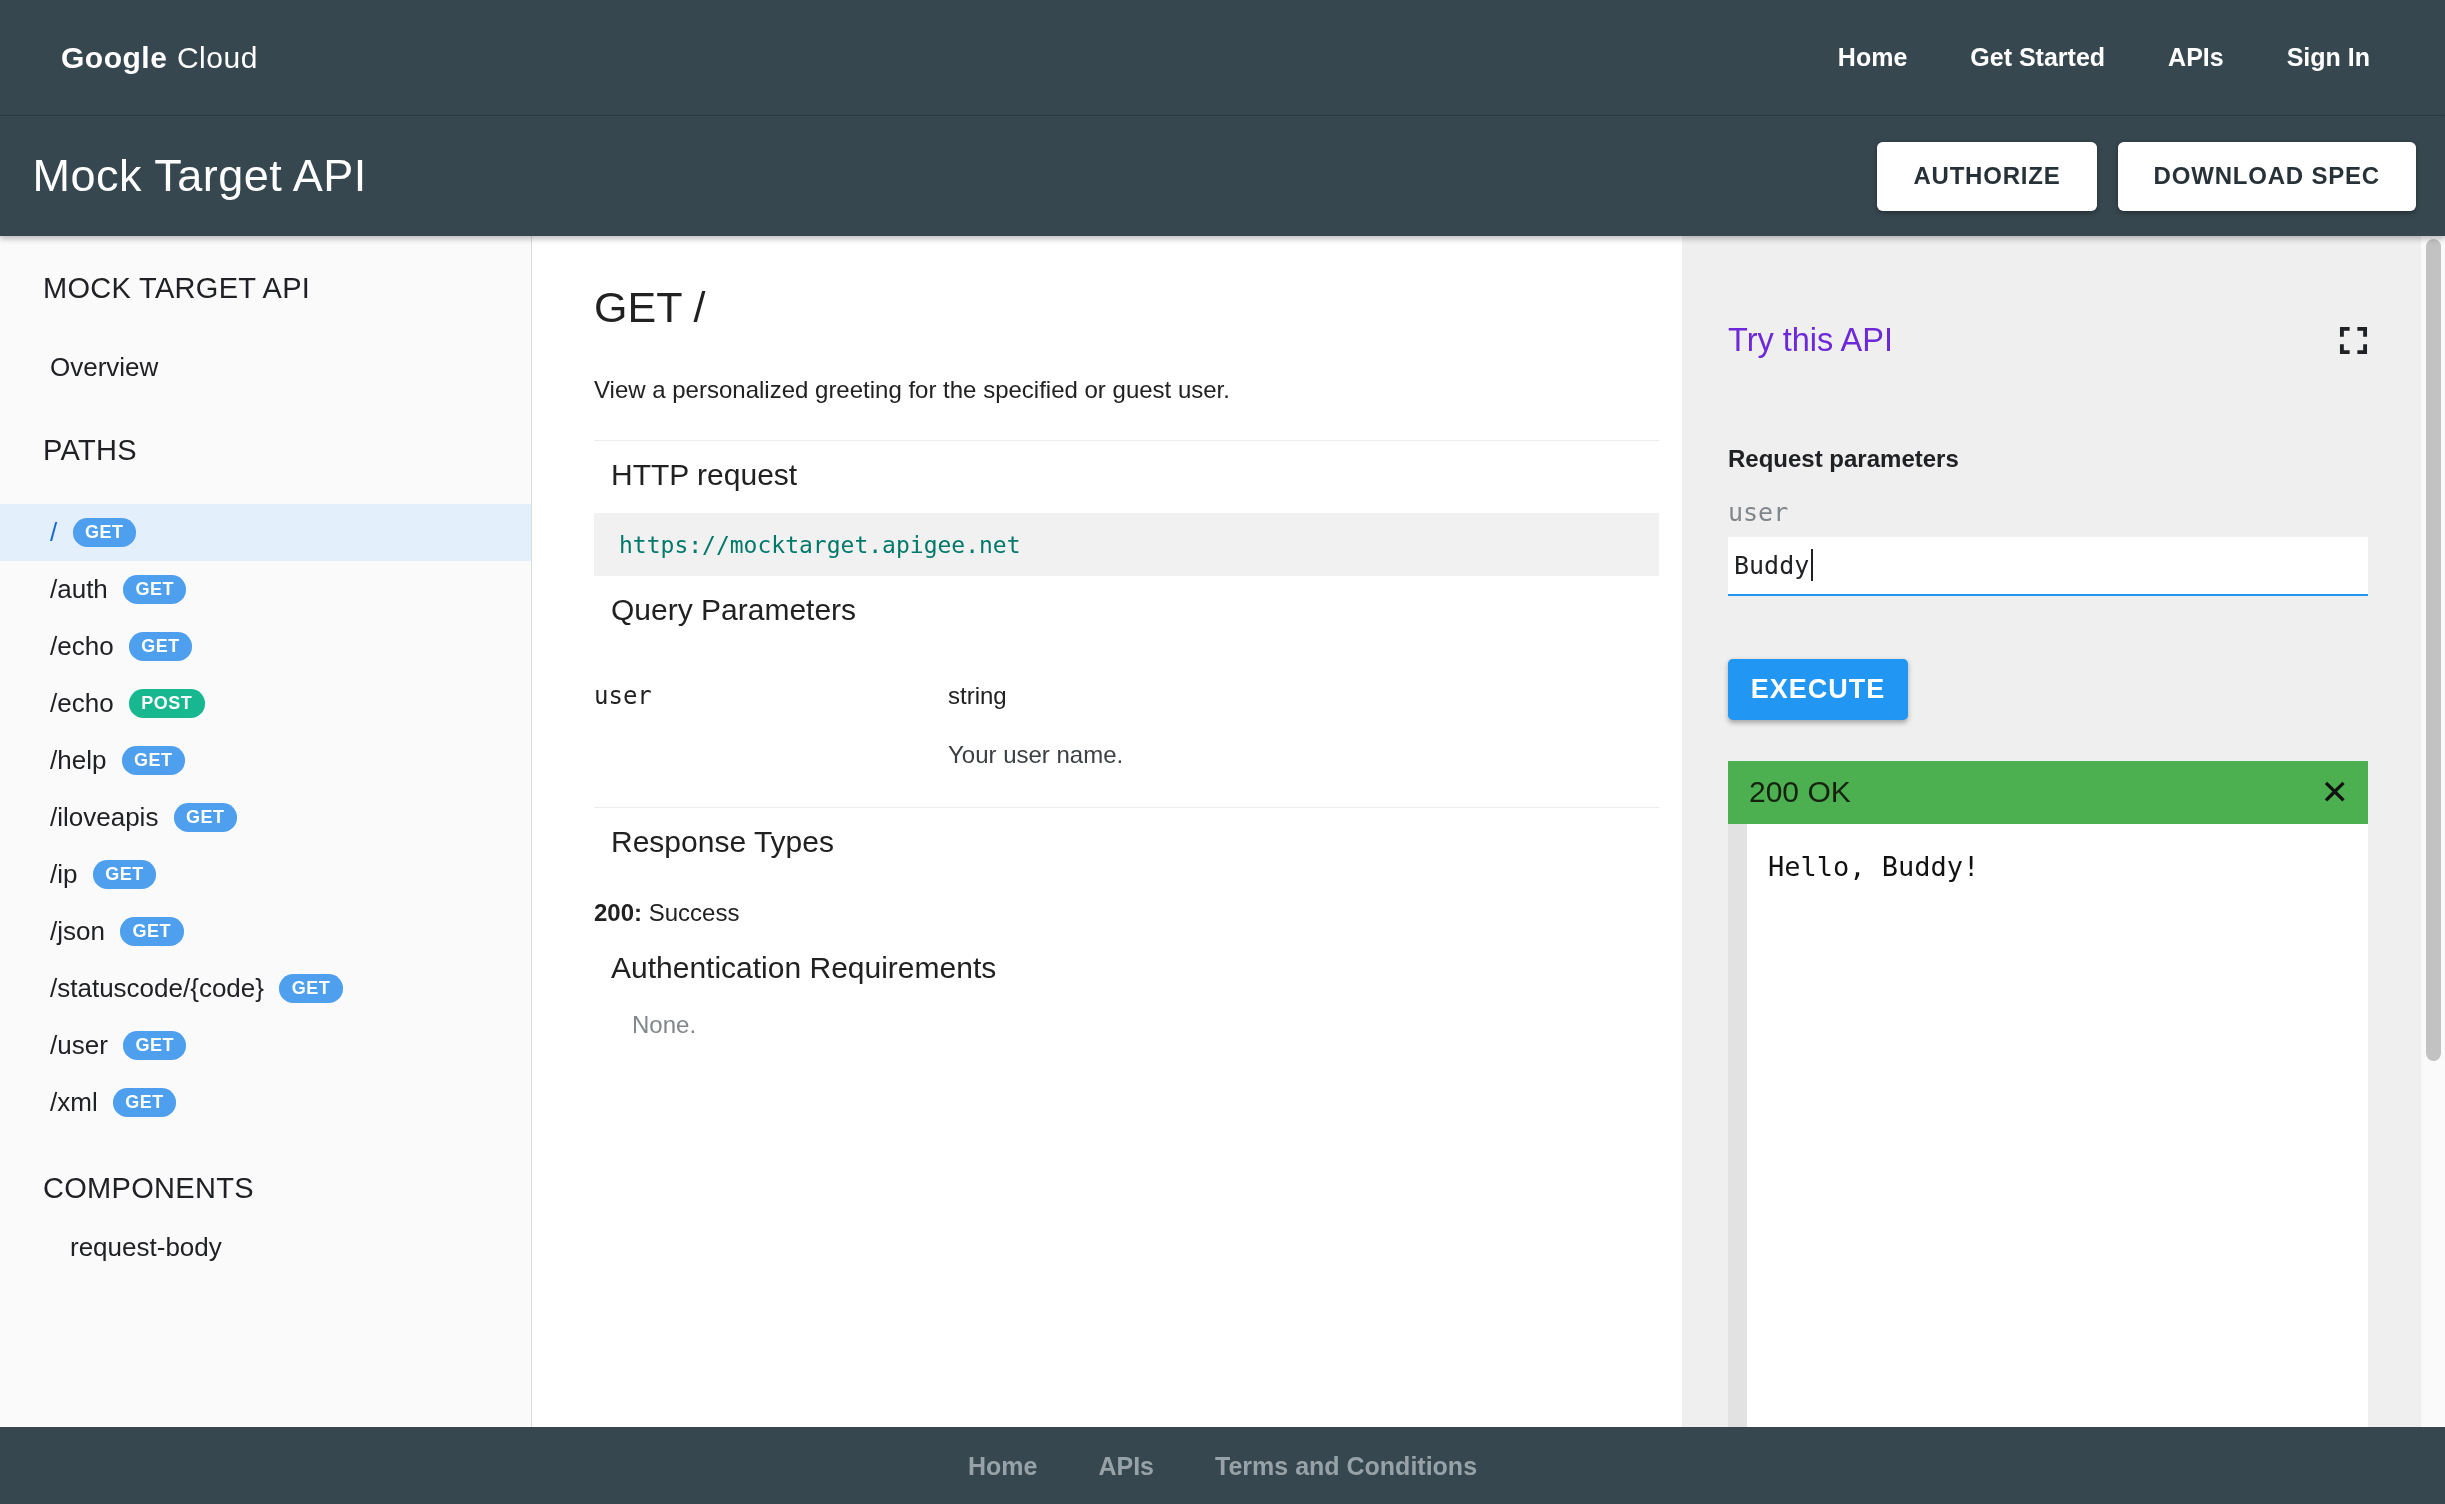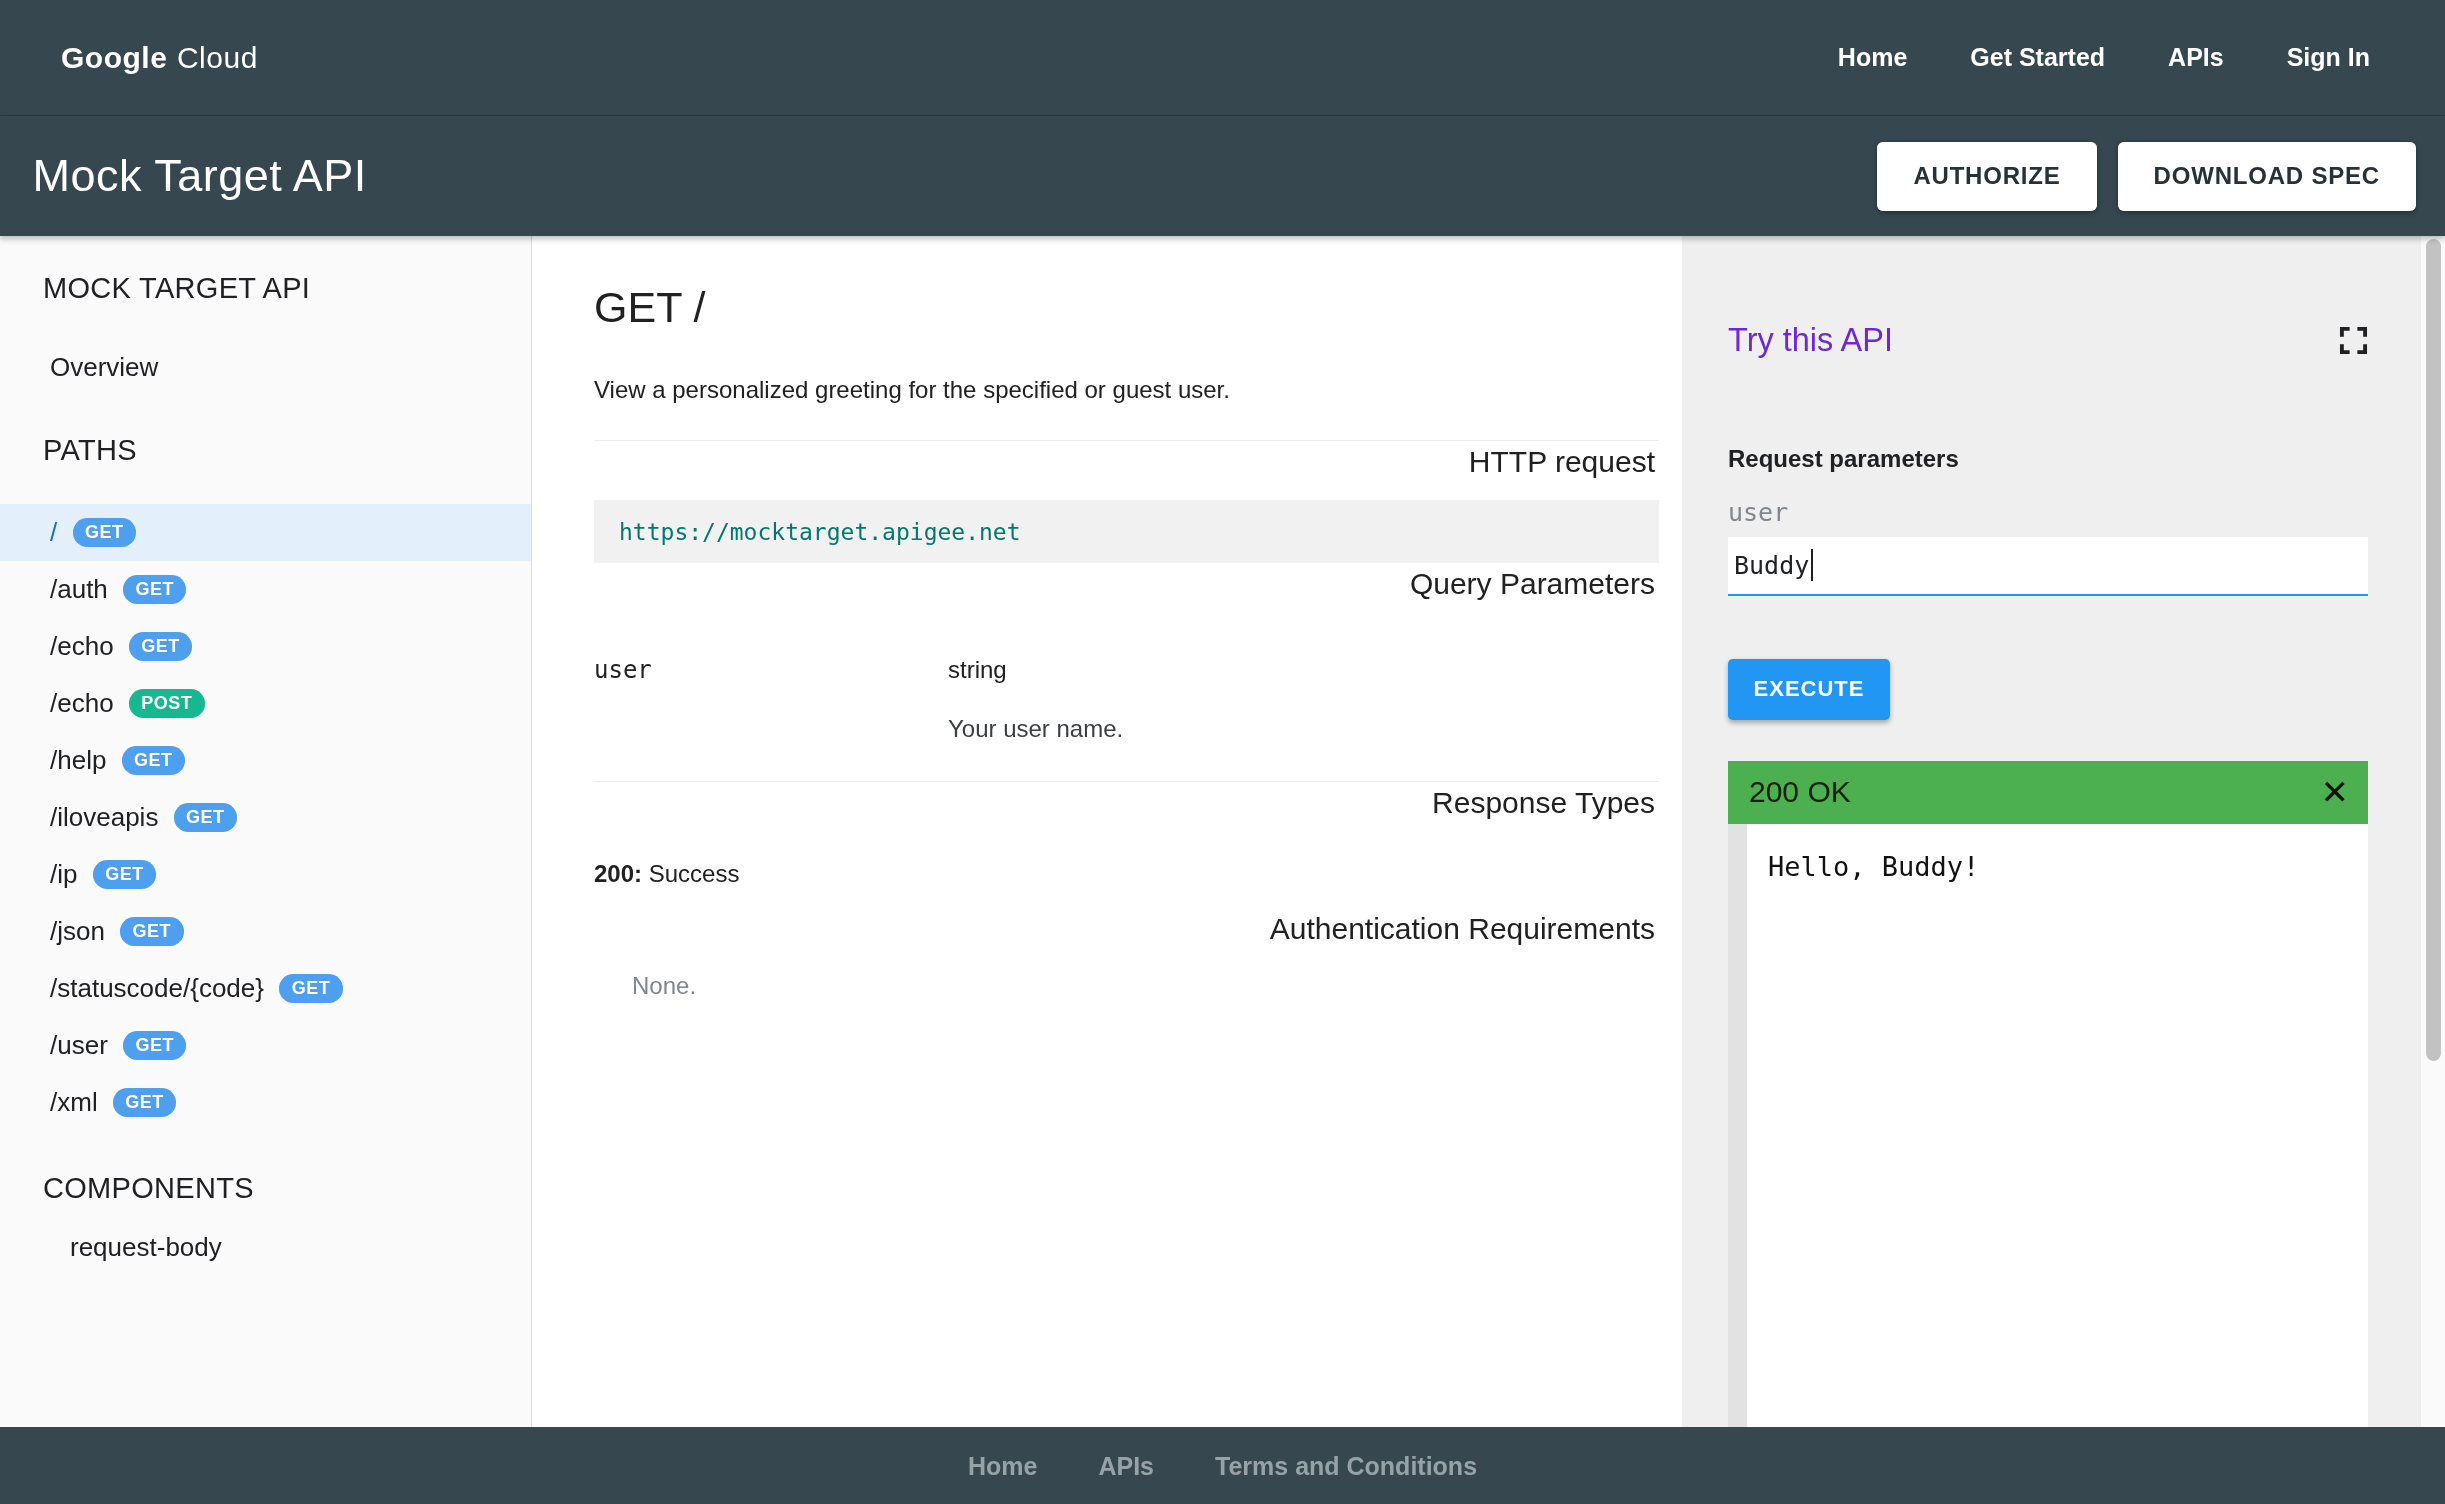--- a/index.html
+++ b/index.html
@@ -62,21 +62,21 @@
   .tri{width:0;height:0;border-left:7.6px solid transparent;border-right:7.6px solid transparent;
        border-top:8.6px solid #9AA0A6;margin-right:13.4px;}
   .schemas-label{font-size:26px;color:#202124;}
   .schema-item{height:54px;line-height:54px;padding-left:70px;font-size:26px;color:#202124;margin-top:4.8px;cursor:pointer;}
 
   
   .main{flex:1;background:#fff;padding:0 23px 0 62px;overflow:hidden;}
   .main h1{font-size:43px;font-weight:400;color:#212121;margin:47px 0 0 0;}
   .desc{font-size:24px;color:#212121;margin:44px 0 0 0;}
   .divider{border:none;border-top:1.9px solid #ECECEC;margin:36px 0 0 0;}
-  .main h2{font-size:30px;font-weight:500;color:#212121;margin:4px;text-align:right;}
+  .main h2{font-size:30px;font-weight:500;color:#212121;margin:17px;}
   .h-http{margin-top:67px;}
   .codebox{margin-top:21px;height:63px;background:#F1F1F1;display:flex;align-items:center;padding-left:25px;}
   .codebox span{font-size:23px;color:var(--url-teal);}
   .h-query{margin-top:73px;}
   .param-row{margin-top:55px;display:flex;}
   .param-name{font-size:24px;color:#212121;width:354px;flex:none;}
   .param-type{font-size:24px;color:#212121;}
   .param-desc{margin-top:31px;padding-left:354px;font-size:24px;color:#3C4043;}
   .div2{margin-top:38px;}
   .h-resp{margin-top:71px;}
@@ -90,22 +90,22 @@
             display:flex;flex-direction:column;overflow:hidden;}
   .try-title-row{margin-top:86px;display:flex;align-items:center;}
   .try-title{font-size:32.5px;color:#6d28d9;}
   .fs-icon{margin-left:auto;cursor:pointer;}
   .req-params{margin-top:86px;font-size:24px;font-weight:700;color:#202124;}
   .plabel{margin-top:25px;font-size:25px;color:#80868B;}
   .try-input{margin-top:9.6px;height:59px;background:#fff;border-bottom:2.9px solid var(--accent-blue);
              display:flex;align-items:center;padding-left:6px;cursor:text;}
   .try-input .val{font-size:25px;color:#202124;}
   .caret{width:1.9px;height:32.5px;background:#202124;margin-left:1.9px;}
-  .execute{margin-top:63px;width:162px;height:61px;background:var(--accent-blue);color:#fff;
-           border:none;border-radius:4.8px;font-size:22px;font-weight:700;letter-spacing:1px;
+  .execute{margin-top:63px;width:180px;height:61px;background:var(--accent-blue);color:#fff;
+           border:none;border-radius:4.8px;font-size:27px;font-weight:700;letter-spacing:1px;
            font-family:inherit;box-shadow:0 2.9px 5.7px rgba(0,0,0,0.3);cursor:pointer;align-self:flex-start;}
   .resp-block{margin-top:41px;flex:1;display:flex;flex-direction:column;overflow:hidden;}
   .resp-header{height:63px;flex:none;background:var(--success-green);display:flex;align-items:center;padding:0 19px 0 21px;}
   .resp-status{font-size:30px;color:#17210f;}
   .close-icon{margin-left:auto;font-size:34px;font-weight:600;color:#111;cursor:pointer;line-height:1;}
   .resp-row{flex:1;display:flex;overflow:hidden;}
   .gutter{width:19px;flex:none;background:#E2E2E2;}
   .resp-body{flex:1;background:#fff;padding:27px 0 0 21px;font-size:27px;color:#111;}
 
   

